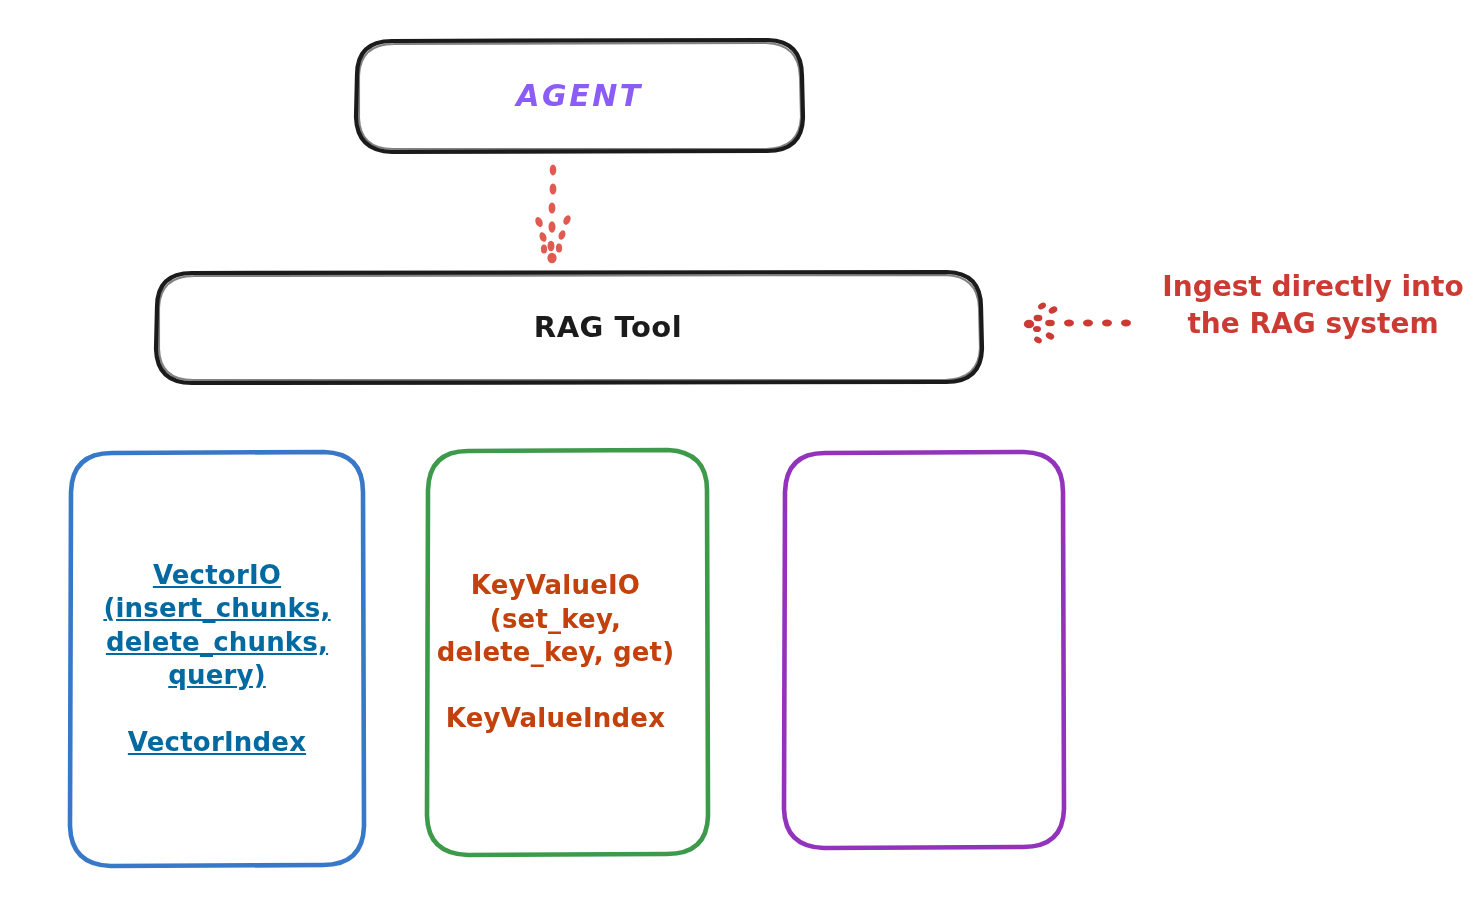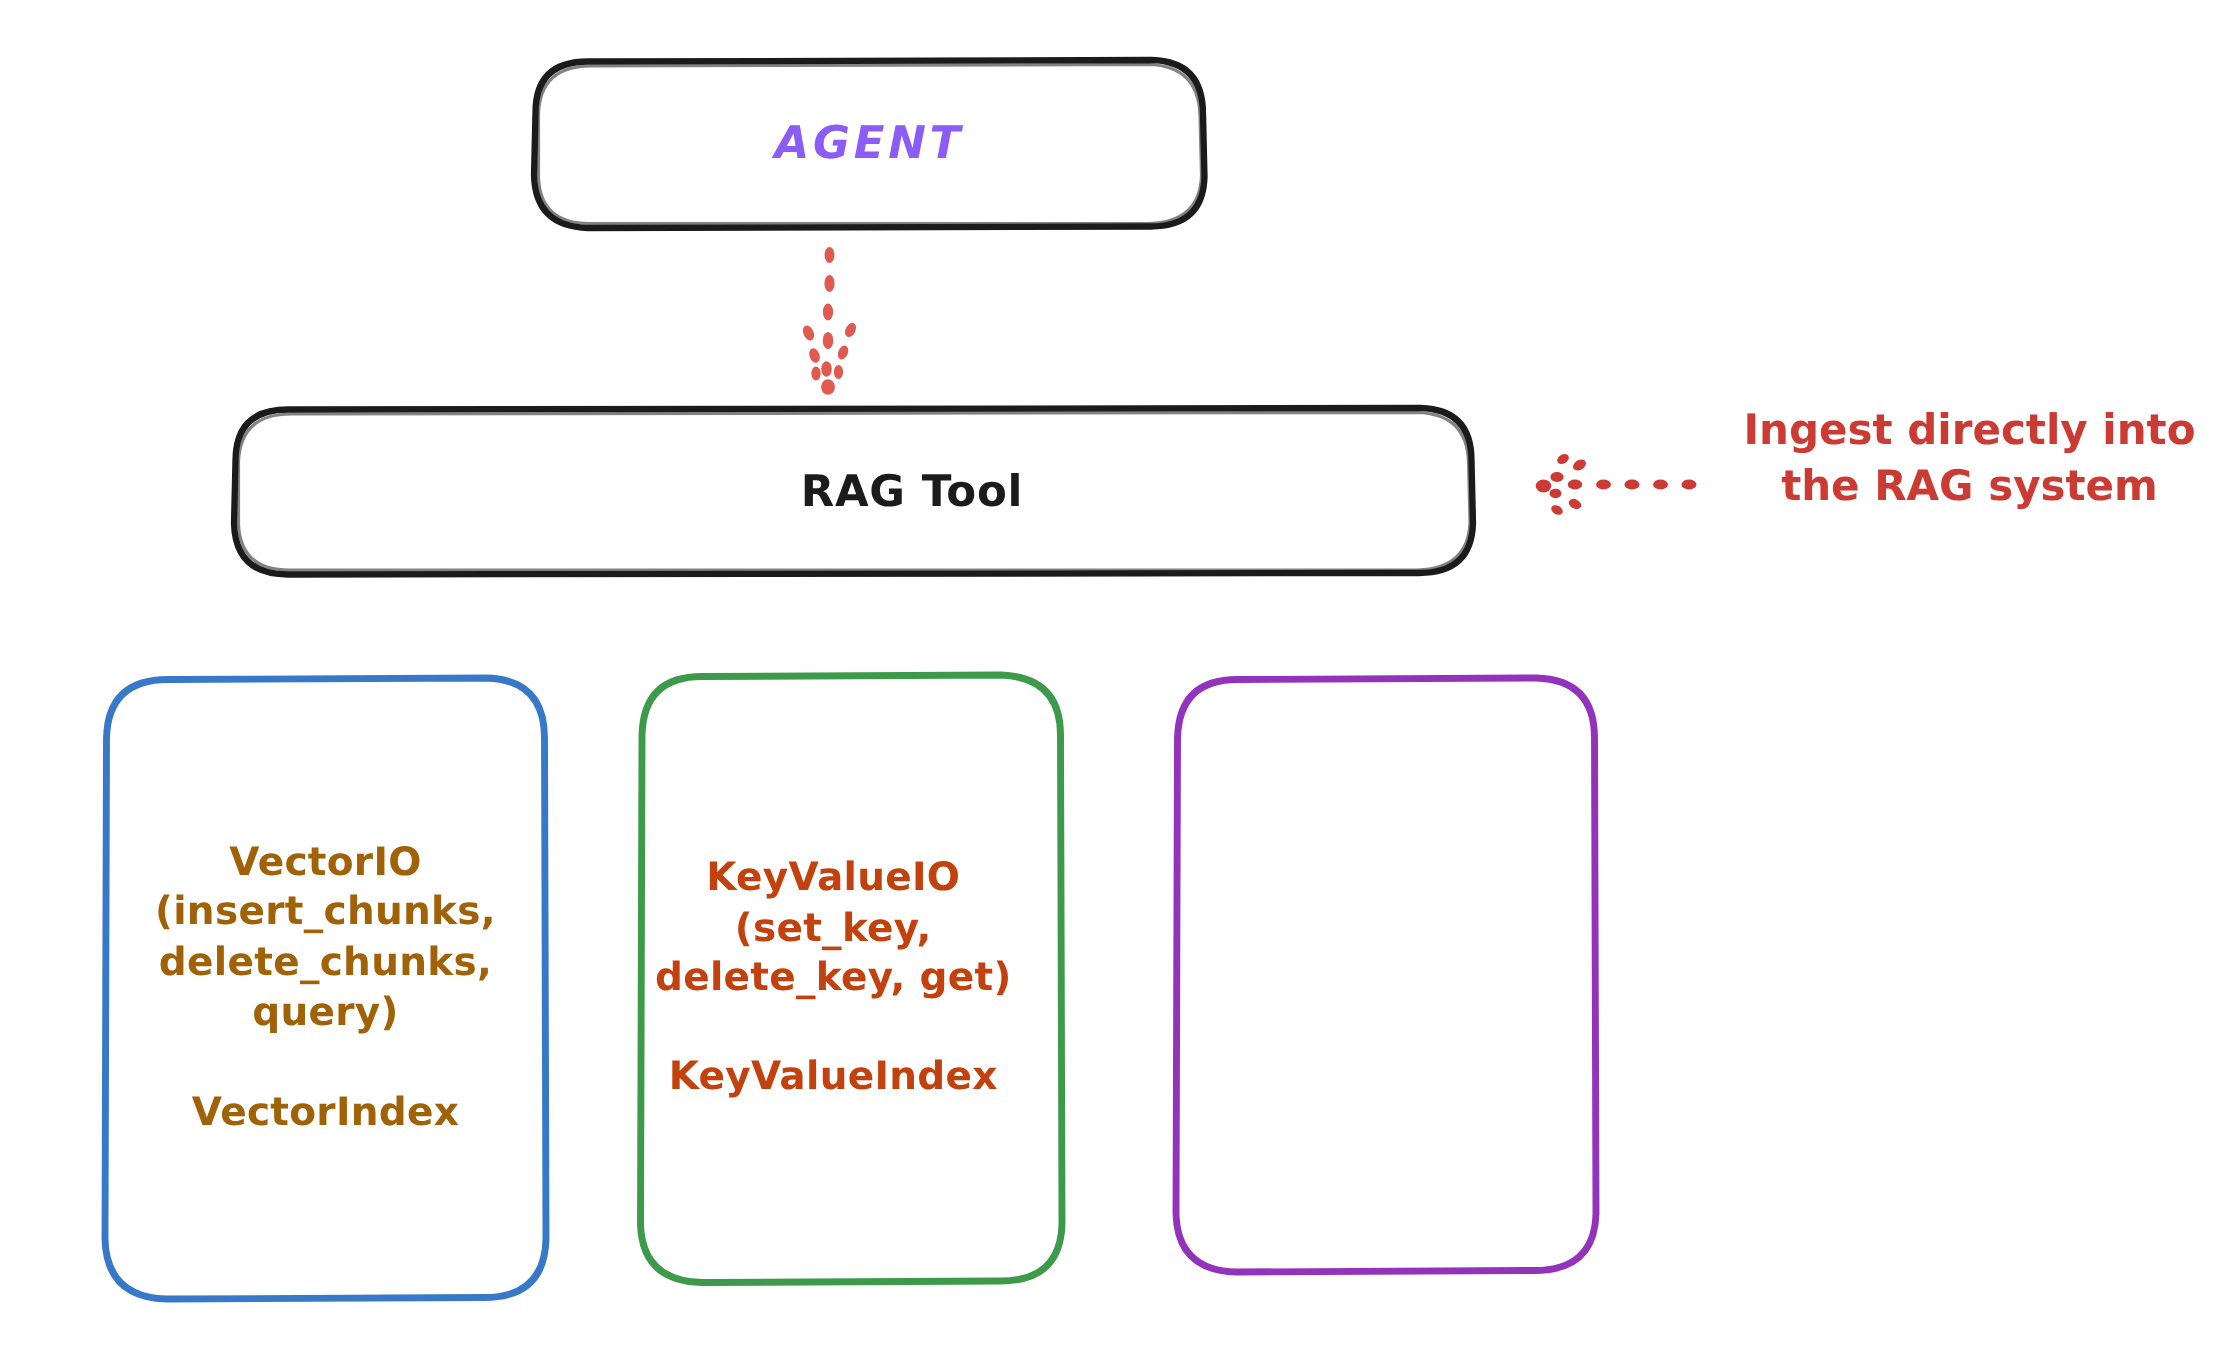--- a/index.html
+++ b/index.html
@@ -67,21 +67,22 @@
   .leaf-label {
     font-size: 26px;
     font-weight: 600;
     letter-spacing: 0.2px;
   }
   .vector-box-label {
     left: 70px;
     top: 452px;
     width: 294px;
     height: 414px;
-    color: #a16207;
+    color: #0369a1;
+    text-decoration: underline;
   }
   .kv-box-label {
     left: 415px;
     top: 450px;
     width: 281px;
     height: 405px;
     color: #c2410c;
   }
   .rel-box-label {
     left: 785px;

